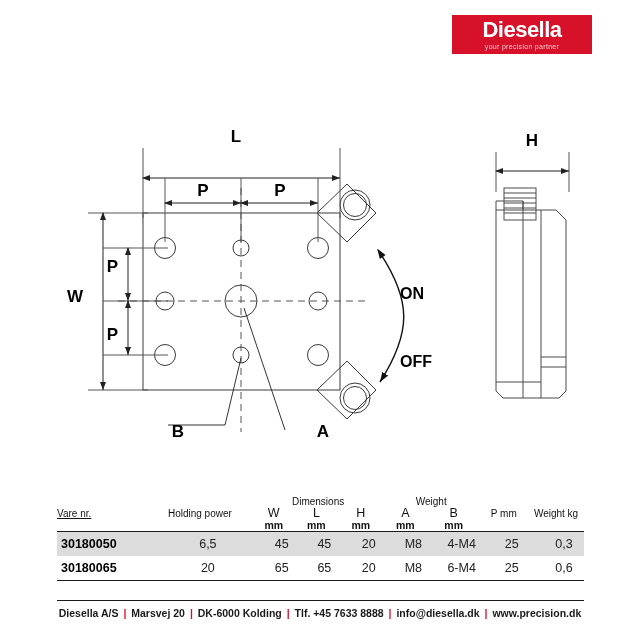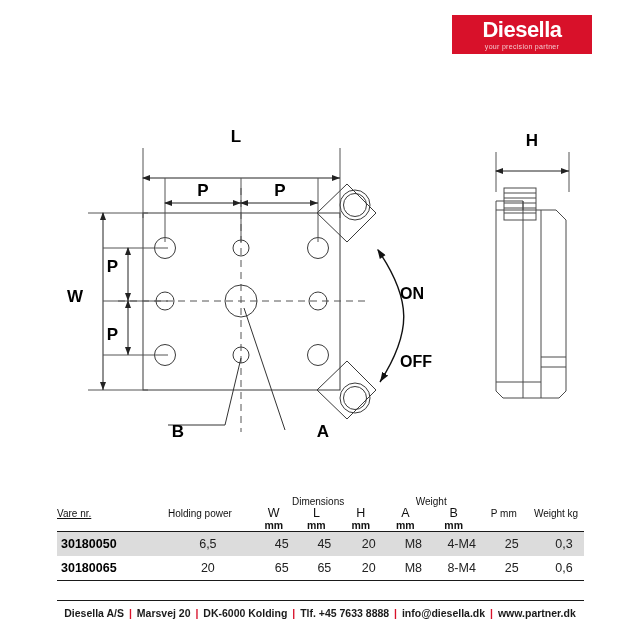--- a/index.html
+++ b/index.html
@@ -339,33 +339,33 @@
       <td>25</td>
       <td>0,3</td>
     </tr>
     <tr class="bottom-rule">
       <td class="partno">30180065</td>
       <td>20</td>
       <td>65</td>
       <td>65</td>
       <td>20</td>
       <td>M8</td>
-      <td>8-M4</td>
+      <td>6-M4</td>
       <td>25</td>
       <td>0,6</td>
     </tr>
   </tbody>
 </table>
 
 <div id="footer-rule"></div>
 <div id="footer">
   <span>Diesella A/S</span>
   <span class="sep">|</span>
   <span>Marsvej 20</span>
   <span class="sep">|</span>
   <span>DK-6000 Kolding</span>
   <span class="sep">|</span>
   <span>Tlf. +45 7633 8888</span>
   <span class="sep">|</span>
   <span>info@diesella.dk</span>
   <span class="sep">|</span>
-  <span>www.partner.dk</span>
+  <span>www.precision.dk</span>
 </div>
 
 </body></html>

